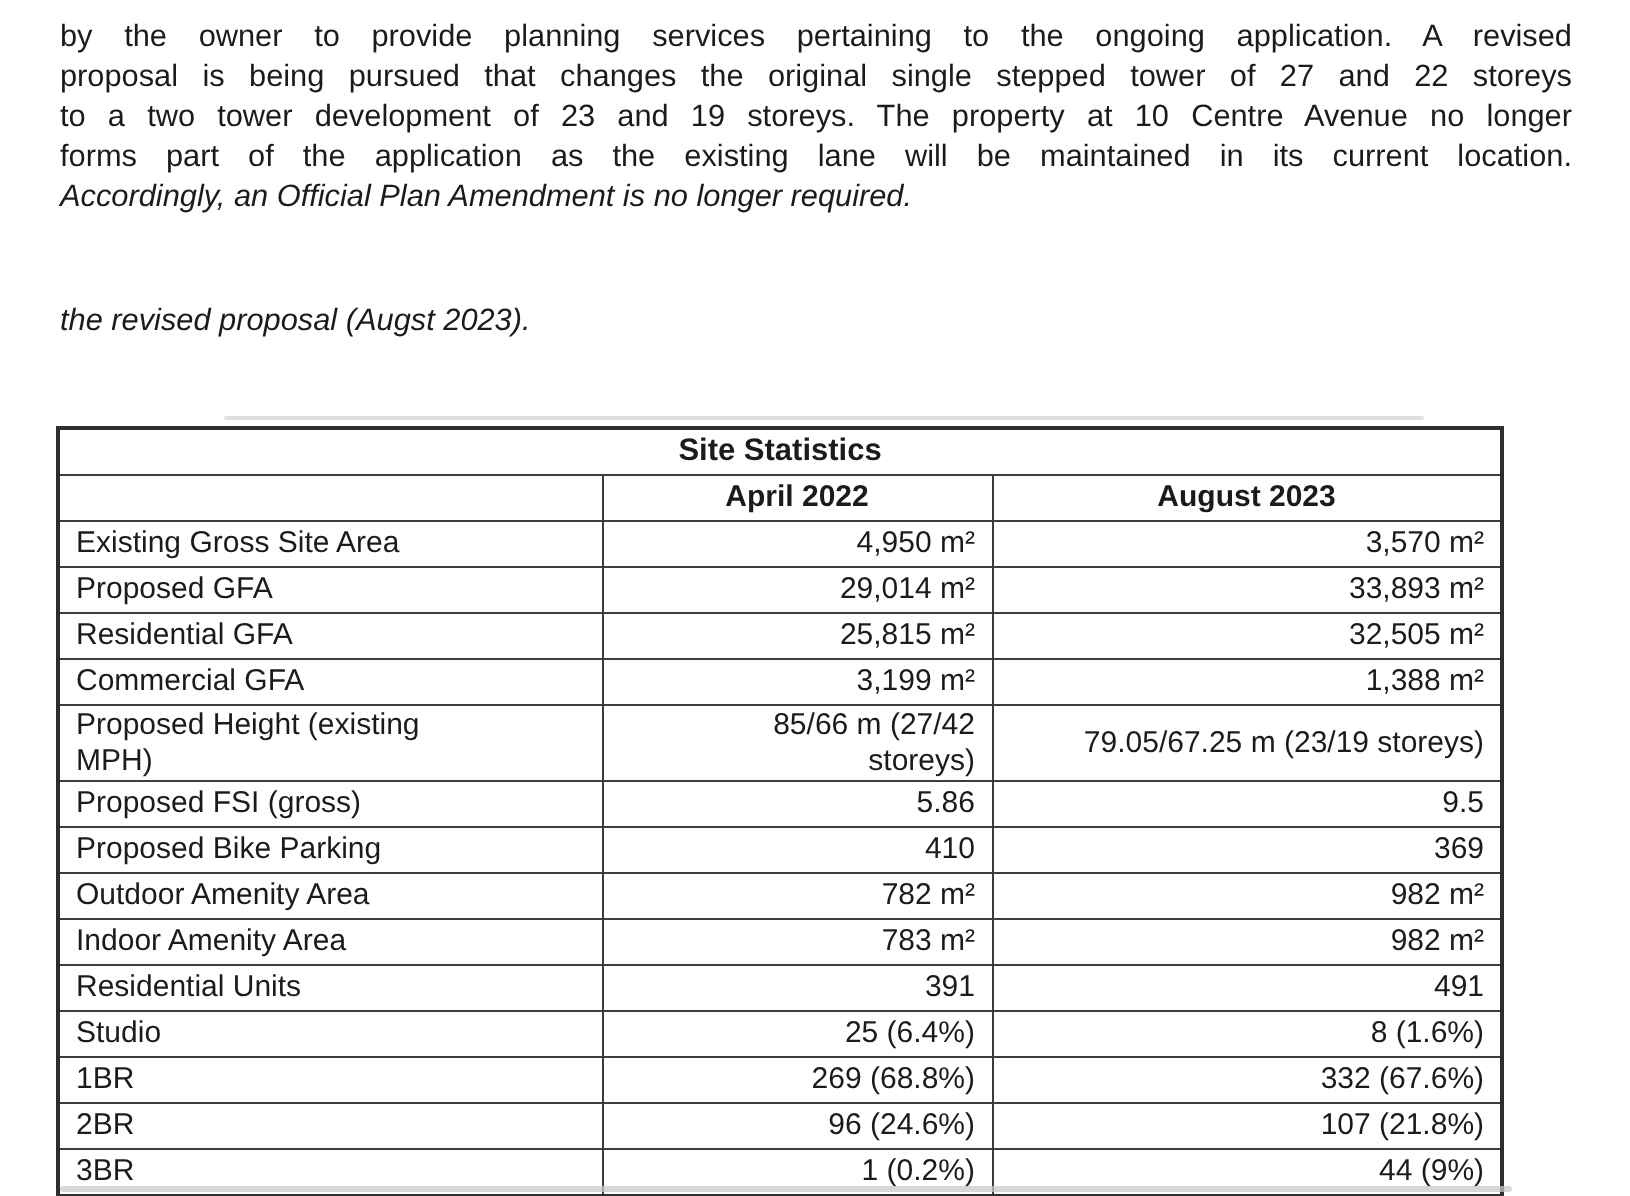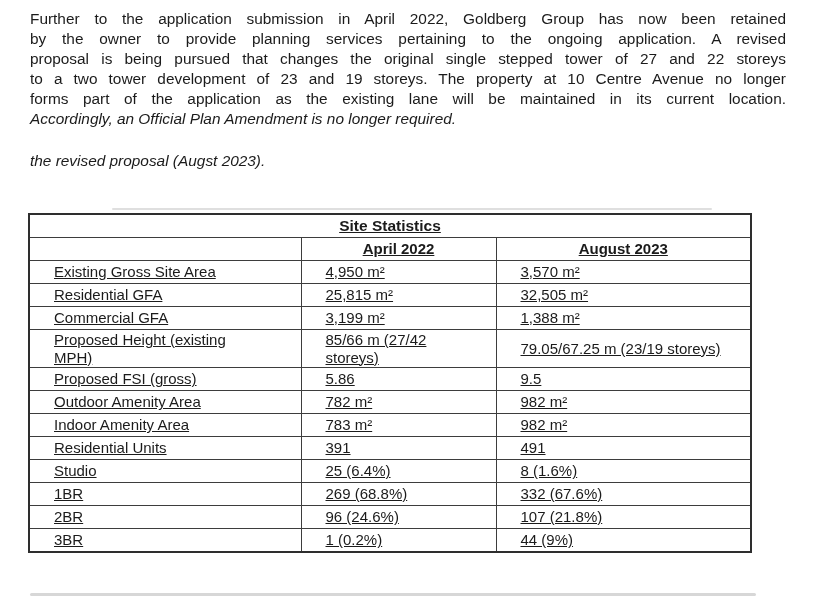--- a/index.html
+++ b/index.html
@@ -39,61 +39,59 @@
     top: 213px;
     width: 722px;
     border-collapse: collapse;
     table-layout: fixed;
     font-size: 15px;
     color: #1b1b1b;
     border: 2px solid #2e2e2e;
   }
   table.stats td {
     border: 1px solid #3d3d3d;
-    padding: 1px 24px;
+    padding: 1px 8px;
     height: 20px;
     line-height: 17.5px;
     vertical-align: middle;
     white-space: pre-line;
     overflow: hidden;
-    text-decoration: underline;
   }
   td.title-cell {
     text-align: center;
     font-weight: bold;
     font-size: 15.5px;
   }
   tr.header-row td {
     text-align: center;
     font-weight: bold;
     font-size: 15px;
   }
   td.lbl { text-align: left; margin-left: 45px; }
-  td.val { text-align: left; }
+  td.val { text-align: right; }
   .scan-artifact {
     position: absolute;
     border-radius: 2px;
     opacity: 0.75;
   }
   .scan-artifact.top {
     left: 112px; top: 208px; width: 600px; height: 2px;
     background: #d4d4d4;
   }
   .scan-artifact.bottom {
     left: 30px; top: 593px; width: 726px; height: 3px;
     background: #c9c9c9;
   }
 </style>
 </head>
 <body>
 
 <div class="page">
 
   <div class="para p1">
-    <div class="jline">Further to the application submission in April 2022, Goldberg Group has now been retained</div>
     <div class="jline">by the owner to provide planning services pertaining to the ongoing application.  A revised</div>
     <div class="jline">proposal is being pursued that changes the original single stepped tower of 27 and 22 storeys</div>
     <div class="jline">to a two tower development of 23 and 19 storeys.  The property at 10 Centre Avenue no longer</div>
     <div class="jline">forms part of the application as the existing lane will be maintained in its current location.</div>
     <div class="jline lastline">Accordingly, an Official Plan Amendment is no longer required.</div>
   </div>
 
   <div class="para p2">
     <div class="jline lastline">the revised proposal (Augst 2023).</div>
   </div>
@@ -114,40 +112,50 @@
         <td class="lbl"></td>
         <td class="val">April 2022</td>
         <td class="val">August 2023</td>
       </tr>
       <tr>
         <td class="lbl">Existing Gross Site Area</td>
         <td class="val">4,950 m²</td>
         <td class="val">3,570 m²</td>
       </tr>
       <tr>
+        <td class="lbl">Proposed GFA</td>
+        <td class="val">29,014 m²</td>
+        <td class="val">33,893 m²</td>
+      </tr>
+      <tr>
         <td class="lbl">Residential GFA</td>
         <td class="val">25,815 m²</td>
         <td class="val">32,505 m²</td>
       </tr>
       <tr>
         <td class="lbl">Commercial GFA</td>
         <td class="val">3,199 m²</td>
         <td class="val">1,388 m²</td>
       </tr>
       <tr>
         <td class="lbl">Proposed Height (existing
 MPH)</td>
         <td class="val">85/66 m (27/42
 storeys)</td>
         <td class="val">79.05/67.25 m (23/19 storeys)</td>
       </tr>
       <tr>
         <td class="lbl">Proposed FSI (gross)</td>
         <td class="val">5.86</td>
         <td class="val">9.5</td>
+      </tr>
+      <tr>
+        <td class="lbl">Proposed Bike Parking</td>
+        <td class="val">410</td>
+        <td class="val">369</td>
       </tr>
       <tr>
         <td class="lbl">Outdoor Amenity Area</td>
         <td class="val">782 m²</td>
         <td class="val">982 m²</td>
       </tr>
       <tr>
         <td class="lbl">Indoor Amenity Area</td>
         <td class="val">783 m²</td>
         <td class="val">982 m²</td>

